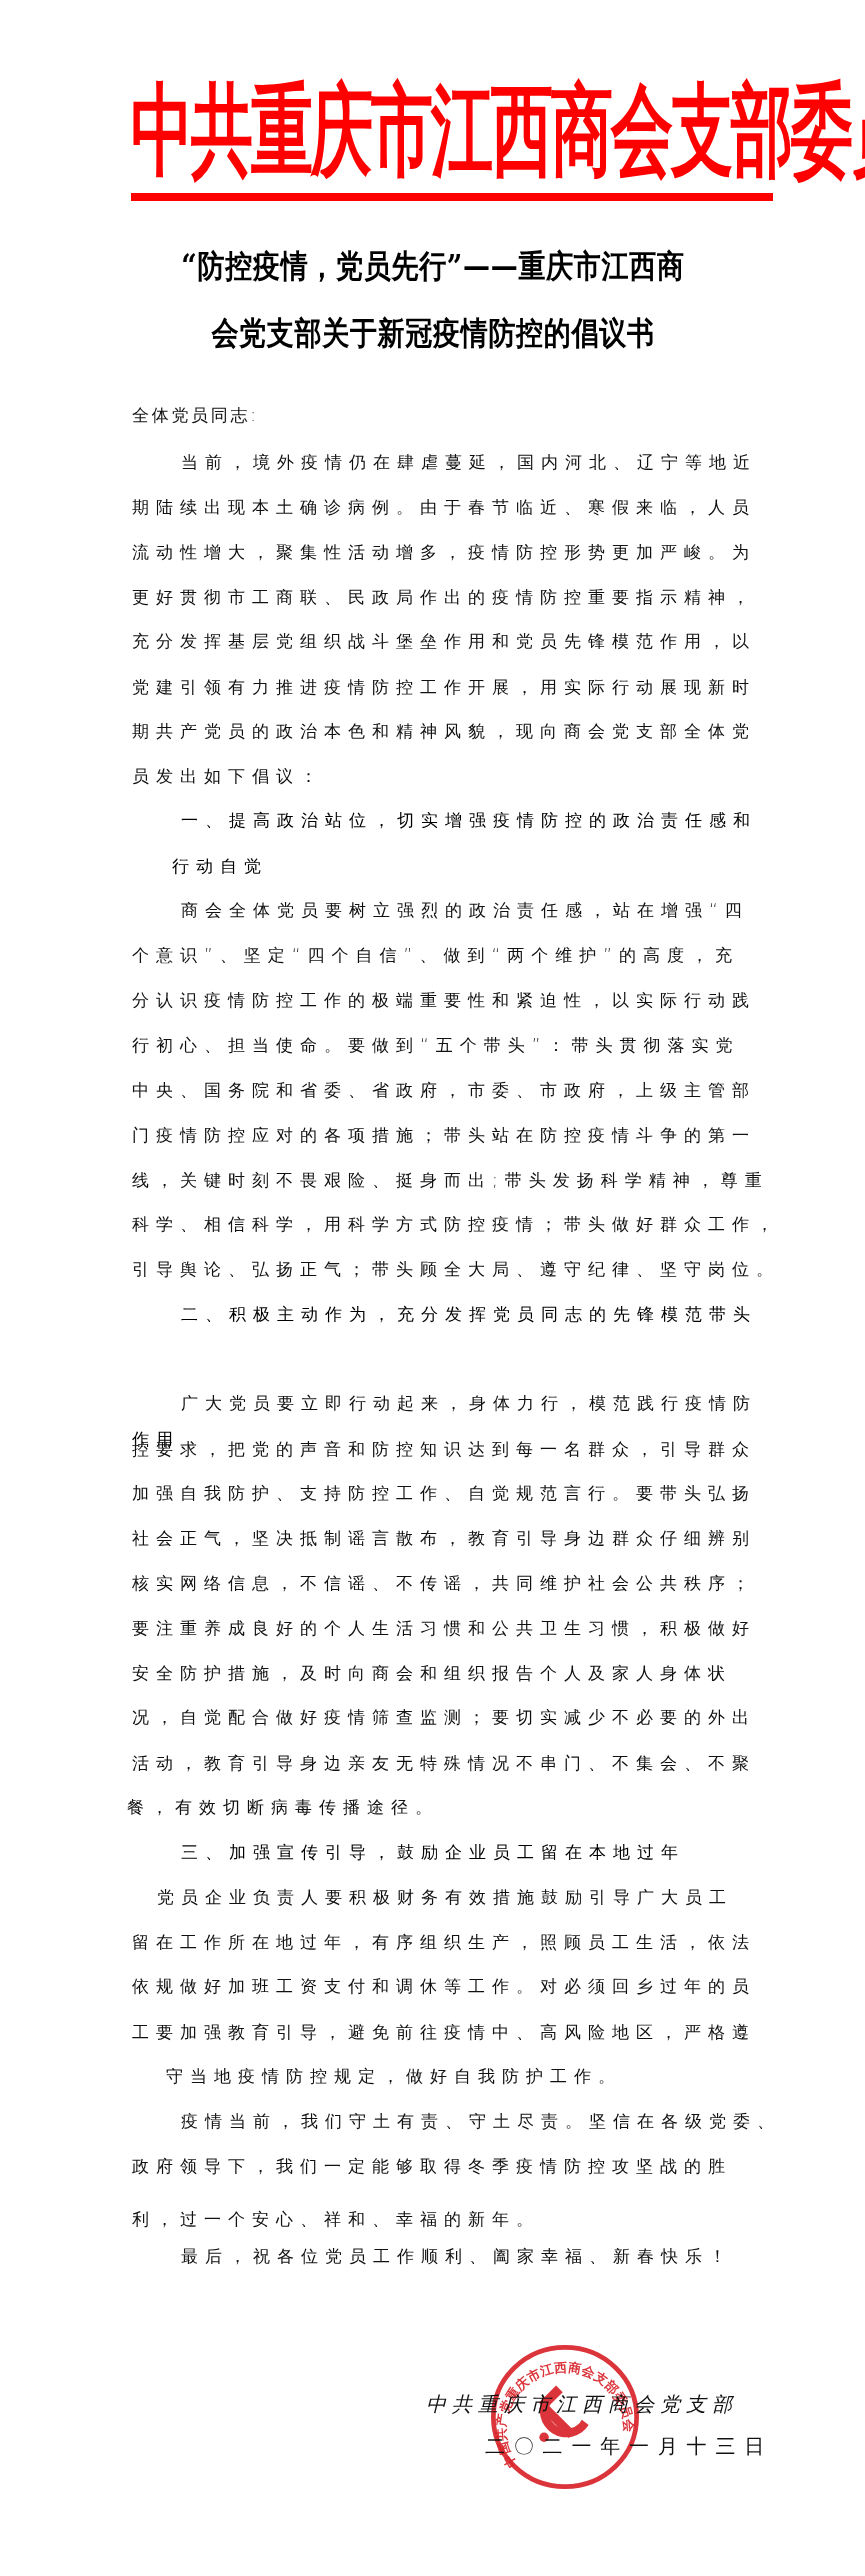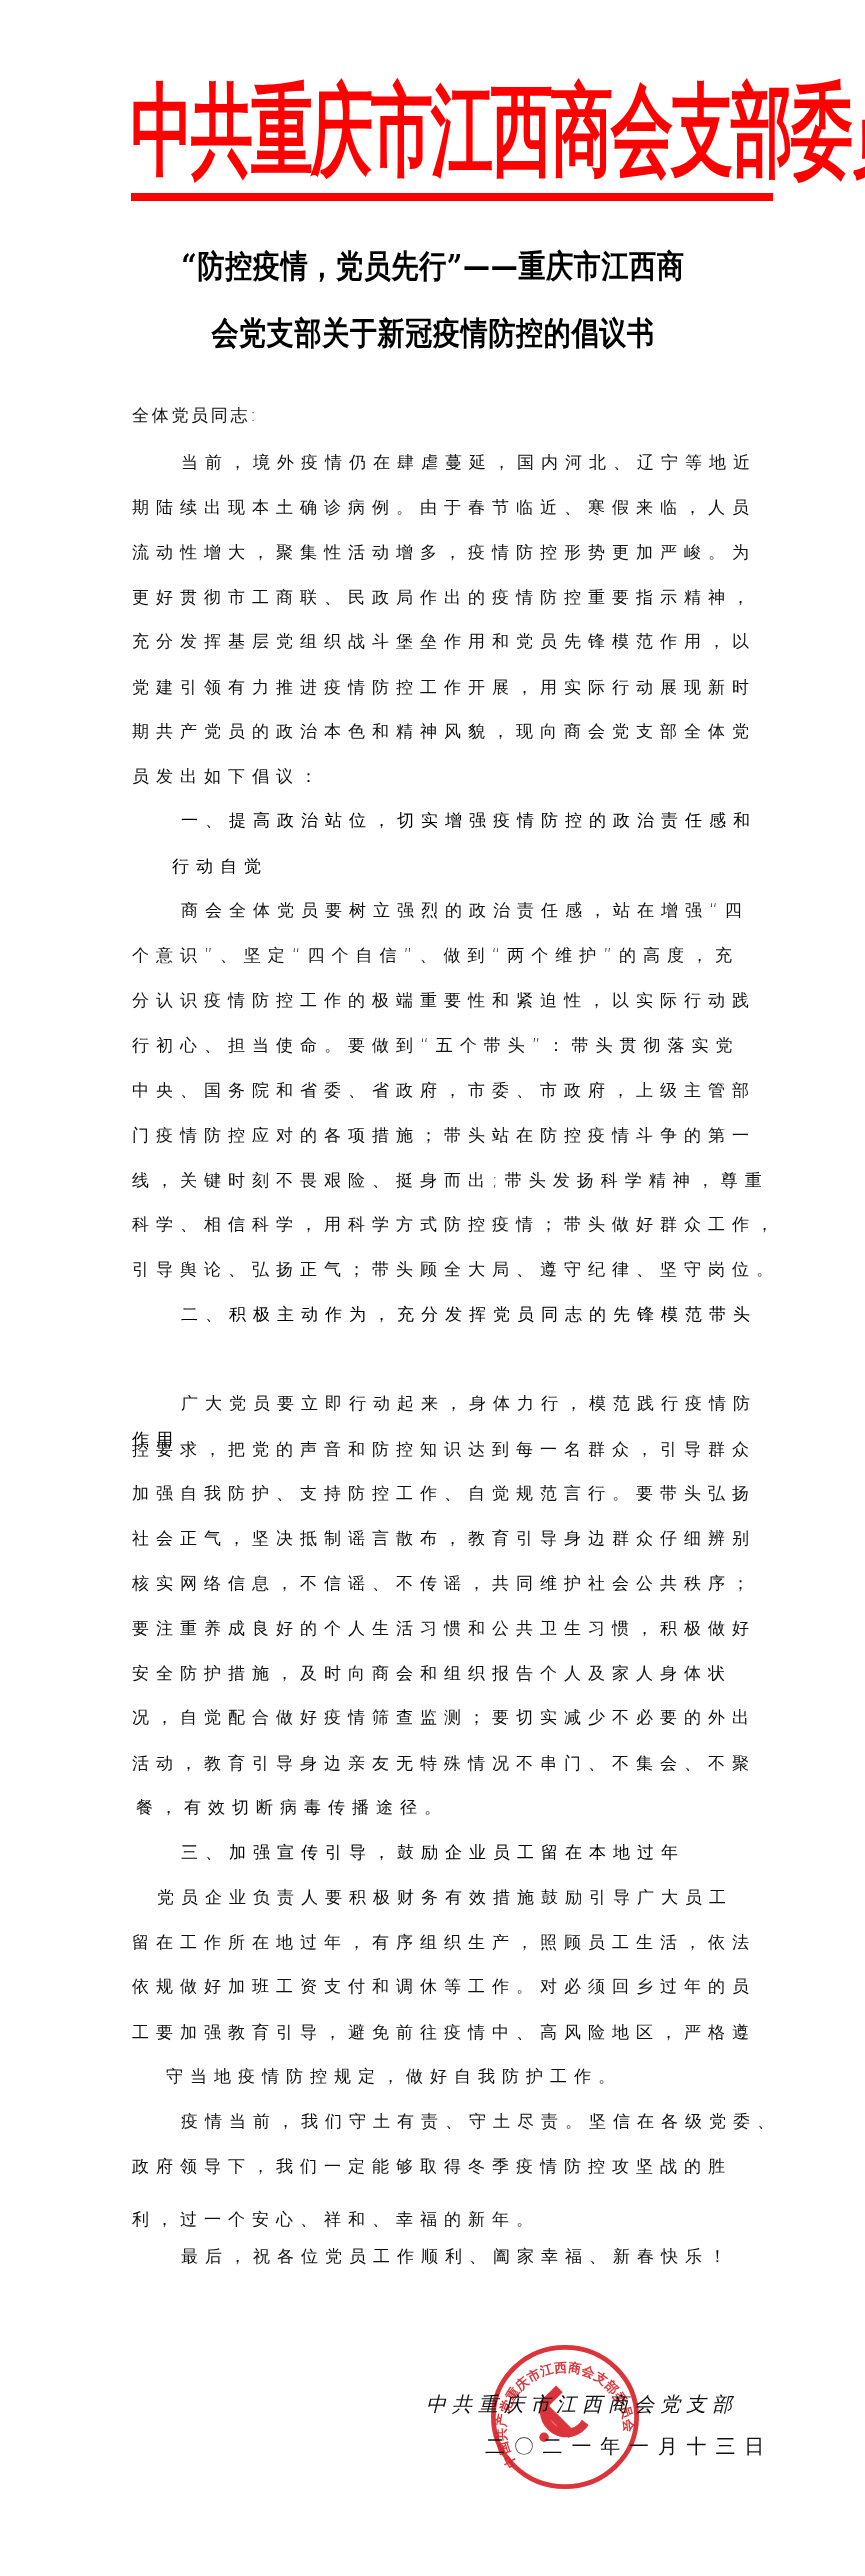--- a/index.html
+++ b/index.html
@@ -74,21 +74,21 @@
       <div class="line heading" style="left: 132px; top: 1426px;">作用</div>
       <div class="line" style="left: 181px; top: 1390px;">广大党员要立即行动起来，身体力行，模范践行疫情防</div>
       <div class="line" style="left: 132px; top: 1436px;">控要求，把党的声音和防控知识达到每一名群众，引导群众</div>
       <div class="line" style="left: 132px; top: 1480px;">加强自我防护、支持防控工作、自觉规范言行。要带头弘扬</div>
       <div class="line" style="left: 132px; top: 1525px;">社会正气，坚决抵制谣言散布，教育引导身边群众仔细辨别</div>
       <div class="line" style="left: 132px; top: 1570px;">核实网络信息，不信谣、不传谣，共同维护社会公共秩序；</div>
       <div class="line" style="left: 132px; top: 1615px;">要注重养成良好的个人生活习惯和公共卫生习惯，积极做好</div>
       <div class="line" style="left: 132px; top: 1660px;">安全防护措施，及时向商会和组织报告个人及家人身体状</div>
       <div class="line" style="left: 132px; top: 1704px;">况，自觉配合做好疫情筛查监测；要切实减少不必要的外出</div>
       <div class="line" style="left: 132px; top: 1750px;">活动，教育引导身边亲友无特殊情况不串门、不集会、不聚</div>
-      <div class="line" style="left: 136px; top: 1794px;">餐，有效切断病毒传播途径。</div>
+      <div class="line" style="left: 127px; top: 1794px;">餐，有效切断病毒传播途径。</div>
       <div class="line heading" style="left: 181px; top: 1839px;">三、加强宣传引导，鼓励企业员工留在本地过年</div>
       <div class="line" style="left: 157px; top: 1884px;">党员企业负责人要积极财务有效措施鼓励引导广大员工</div>
       <div class="line" style="left: 132px; top: 1929px;">留在工作所在地过年，有序组织生产，照顾员工生活，依法</div>
       <div class="line" style="left: 132px; top: 1973px;">依规做好加班工资支付和调休等工作。对必须回乡过年的员</div>
       <div class="line" style="left: 132px; top: 2019px;">工要加强教育引导，避免前往疫情中、高风险地区，严格遵</div>
       <div class="line" style="left: 132px; top: 2063px; margin-left: 34px;">守当地疫情防控规定，做好自我防护工作。</div>
       <div class="line" style="left: 181px; top: 2108px;">疫情当前，我们守土有责、守土尽责。坚信在各级党委、</div>
       <div class="line" style="left: 132px; top: 2153px;">政府领导下，我们一定能够取得冬季疫情防控攻坚战的胜</div>
       <div class="line" style="left: 132px; top: 2198px; margin-top: 8px;">利，过一个安心、祥和、幸福的新年。</div>
       <div class="line" style="left: 181px; top: 2243px;">最后，祝各位党员工作顺利、阖家幸福、新春快乐！</div>

